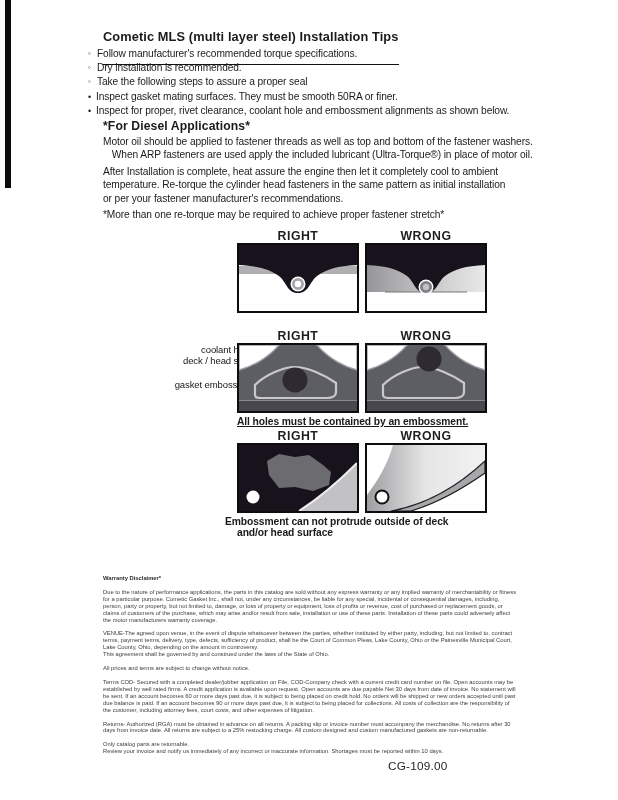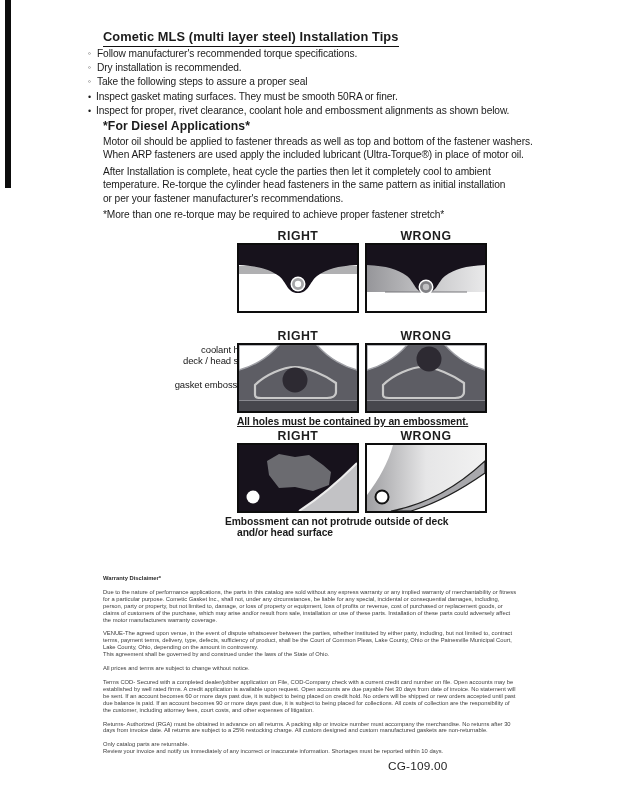--- a/index.html
+++ b/index.html
@@ -1,21 +1,21 @@
 <!DOCTYPE html>
 <html><head>
 <meta charset="utf-8">
 <style>
   html,body{margin:0;padding:0;background:#ffffff;}
   .page{position:relative;width:618px;height:800px;background:#ffffff;overflow:hidden;
         font-family:"Liberation Sans", sans-serif;color:#1b1b1b;}
   .abs{position:absolute;}
   .edge-bar{left:5px;top:0;width:6px;height:188px;background:#0d0d0d;}
   .title{left:103px;top:29px;font-size:12.8px;font-weight:bold;letter-spacing:.1px;
-         border-bottom:1.6px solid #111;padding-bottom:2px;white-space:nowrap;}
+         border-bottom:1.6px solid #111;padding-bottom:20px;white-space:nowrap;}
   .bullets{left:88px;top:47px;font-size:10.2px;letter-spacing:-.1px;}
   .b-row{line-height:14.2px;white-space:nowrap;}
   .b-row.sub{}
   .b-marker{display:inline-block;width:9px;font-size:8px;vertical-align:1px;}
   .b-row.sub .b-marker{width:8px;font-size:9px;vertical-align:0;}
   .diesel-h{left:103px;top:119px;font-size:12.2px;font-weight:bold;letter-spacing:.1px;white-space:nowrap;}
   .para{left:103px;font-size:10.2px;line-height:13.4px;letter-spacing:-.1px;white-space:nowrap;}
   .fig-label{width:122px;text-align:center;font-weight:bold;font-size:12.3px;letter-spacing:.5px;color:#1e1e1e;}
   .fig-box{width:122px;height:70px;border:2px solid #0d0d0d;box-sizing:border-box;background:#fff;}
   .fig-box svg{display:block;width:100%;height:100%;}
@@ -39,26 +39,26 @@
   <div class="abs bullets">
     <div class="b-row"><span class="b-marker">◦</span><span>Follow manufacturer's recommended torque specifications.</span></div>
     <div class="b-row"><span class="b-marker">◦</span><span>Dry installation is recommended.</span></div>
     <div class="b-row"><span class="b-marker">◦</span><span>Take the following steps to assure a proper seal</span></div>
     <div class="b-row sub"><span class="b-marker">•</span><span>Inspect gasket mating surfaces.  They must be smooth 50RA or finer.</span></div>
     <div class="b-row sub"><span class="b-marker">•</span><span>Inspect for proper, rivet clearance, coolant hole and embossment alignments as shown below.</span></div>
   </div>
 
   <div class="abs diesel-h">*For Diesel Applications*</div>
 
-  <div class="abs para" style="top:135px;">
+  <div class="abs para" style="top:135px;text-align:right;">
     <div>Motor oil should be applied to fastener threads as well as top and bottom of the fastener washers.</div>
     <div>When ARP fasteners are used apply the included lubricant (Ultra-Torque®) in place of motor oil.</div>
   </div>
   <div class="abs para" style="top:165px;">
-    <div>After Installation is complete, heat cycle the parties then let it completely cool to ambient</div>
+    <div>After Installation is complete, heat assure the engine then let it completely cool to ambient</div>
     <div>temperature. Re-torque the cylinder head fasteners in the same pattern as initial installation</div>
     <div>or per your fastener manufacturer's recommendations.</div>
   </div>
   <div class="abs para" style="top:208px;">*More than one re-torque may be required to achieve proper fastener stretch*</div>
 
   <div class="abs fig-label" style="left:237px;top:229px;">RIGHT</div>
   <div class="abs fig-label" style="left:365px;top:229px;">WRONG</div>
 
   <div class="abs fig-box" style="left:237px;top:243px;">
     <svg viewBox="0 0 118 66" preserveAspectRatio="none">

